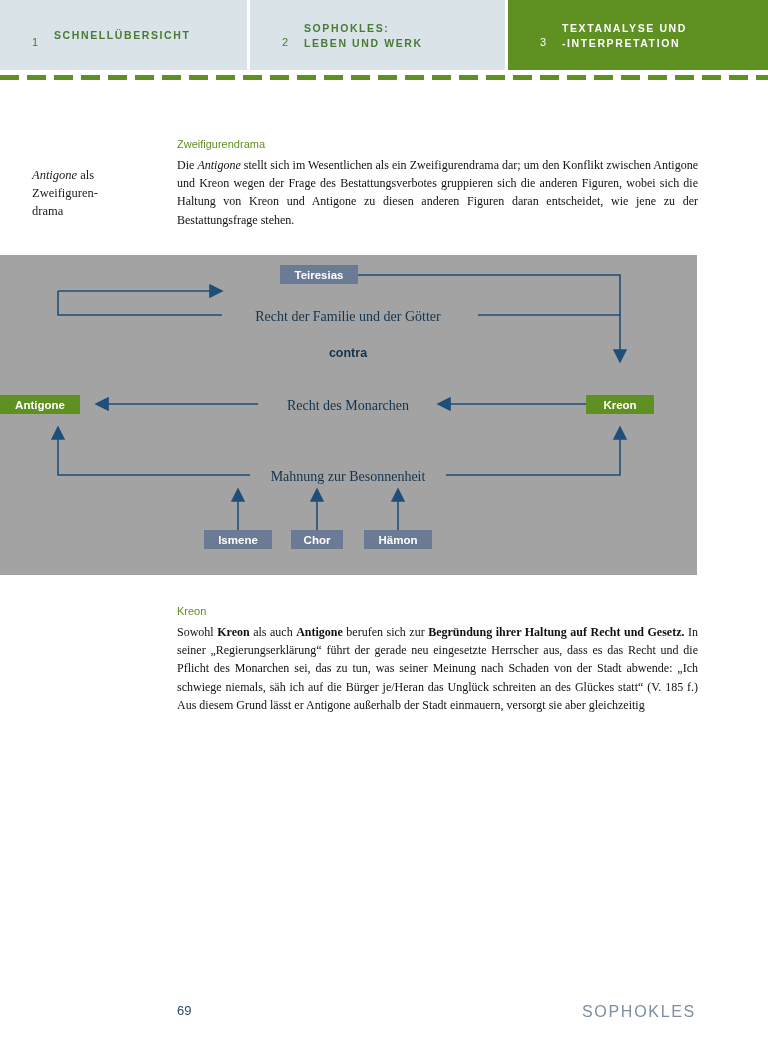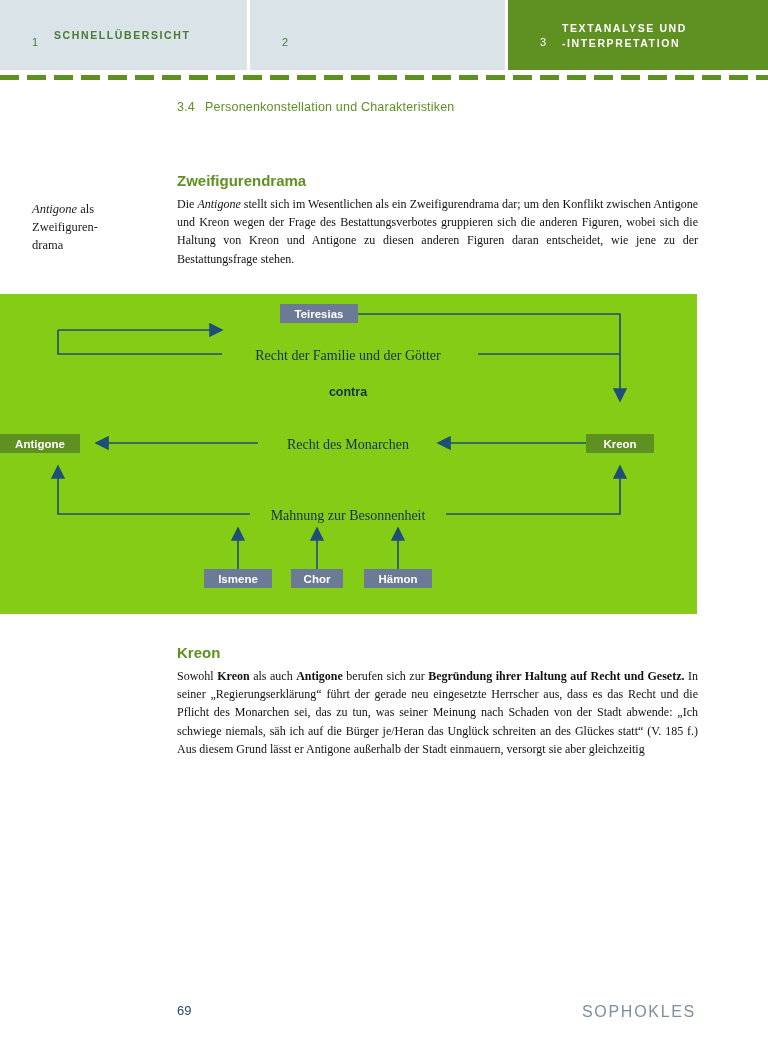--- a/index.html
+++ b/index.html
@@ -104,42 +104,42 @@
     color: #1a1a1a;
   }
   .marginal i { font-style: italic; }
 
   .body-col {
     margin-left: 177px;
     width: 521px;
   }
   h2.green {
     font-family: "Liberation Sans", sans-serif;
-    font-size: 15px;
+    font-size: 11px;
     color: #5f9022;
-    font-weight: 700;
+    font-weight: 400;
     margin: 0 0 6px 0;
   }
   p.just {
     margin: 0;
     text-align: justify;
     font-size: 12px;
     line-height: 1.52;
     color: #111111;
     hyphens: auto;
   }
   p.just i { font-style: italic; }
   p.just b { font-weight: 700; }
 
   
   .diagram-wrap {
     margin-top: 26px;
     width: 697px;
     height: 320px;
-    background: #84cc16;
+    background: #a3a3a3;
     position: relative;
   }
   .diagram-wrap svg { display: block; }
 
   .node-label {
     font-family: "Liberation Sans", sans-serif;
     font-size: 11.5px;
     font-weight: 700;
     fill: #ffffff;
   }
@@ -182,33 +182,31 @@
 </head>
 <body>
 
 <div class="tabs">
   <div class="tab tab-1">
     <span class="num">1</span>
     <span class="lbl">SCHNELLÜBERSICHT</span>
   </div>
   <div class="tab tab-2">
     <span class="num">2</span>
+    <span class="lbl">SOPHOKLES:<br>LEBEN UND WERK</span>
   </div>
   <div class="tab tab-3">
     <span class="num">3</span>
     <span class="lbl">TEXTANALYSE UND<br>-INTERPRETATION</span>
   </div>
 </div>
 <div class="dashed"></div>
 
 <div class="content">
 
-  <div class="subhead">
-    <span class="n">3.4</span><span>Personenkonstellation und Charakteristiken</span>
-  </div>
 
   <div class="section">
     <div class="marginal">
       <i>Antigone</i> als<br>Zweifiguren-<br>drama
     </div>
     <div class="body-col">
       <h2 class="green">Zweifigurendrama</h2>
       <p class="just">Die <i>Antigone</i> stellt sich im Wesentlichen als ein Zweifigurendrama dar; um den Konflikt zwischen Antigone und Kreon wegen der Frage des Bestattungsverbotes gruppieren sich die anderen Figuren, wobei sich die Haltung von Kreon und Antigone zu diesen anderen Figuren daran entscheidet, wie jene zu der Bestattungsfrage stehen.</p>
     </div>
   </div>

